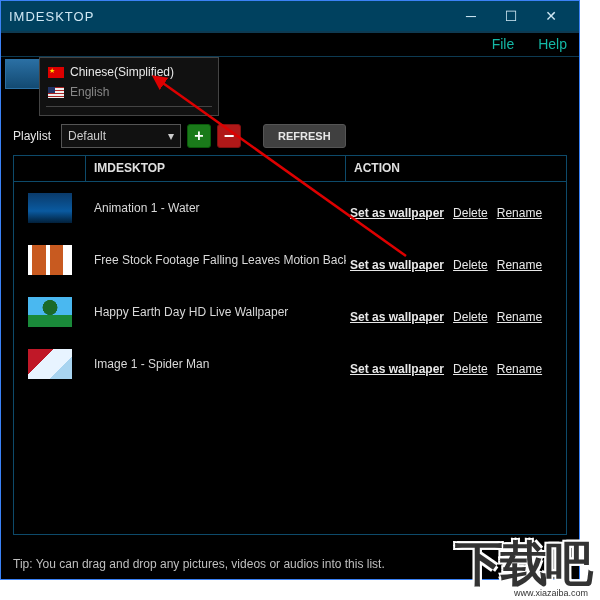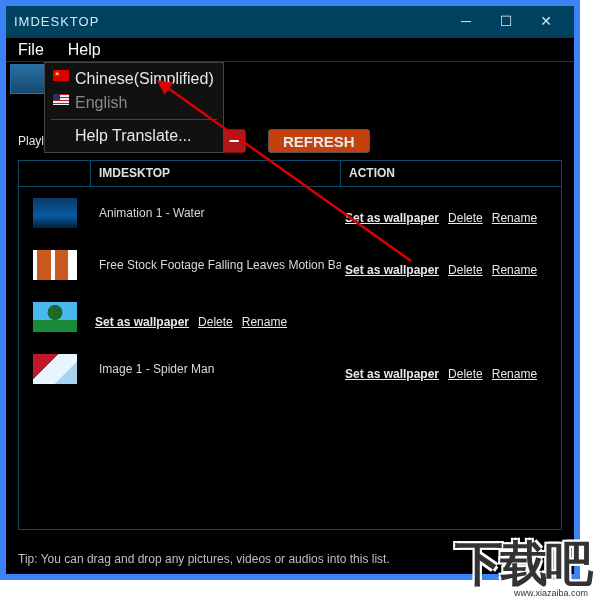--- a/index.html
+++ b/index.html
@@ -1,39 +1,39 @@
 <!DOCTYPE html>
 <html><head>
 <meta charset="utf-8">
 <style>
 * { box-sizing: border-box; margin: 0; padding: 0; }
 body { font-family: "Segoe UI", Arial, sans-serif; background: #fff; width: 600px; height: 600px; overflow: hidden; position: relative; }
-.window { width: 580px; height: 580px; background: #000; position: relative; border: 6px solid #3b82f6; }
+.window { width: 580px; height: 580px; background: #000; position: relative; border: 1px solid #3b82f6; }
 .titlebar { height: 30px; background: #00415f; display: flex; align-items: center; padding: 0 8px; color: #cfe8f4; font-size: 13px; }
 .titlebar-title { flex: 1; letter-spacing: 1px; font-weight: 400; }
 .titlebar-btns { display: flex; gap: 0; }
 .titlebar-btn { width: 40px; height: 30px; display: flex; align-items: center; justify-content: center; color: #cfe8f4; cursor: pointer; font-size: 14px; }
-.menubar { height: 26px; background: #000; border-top: 2px solid #0d3a52; border-bottom: 1px solid #0d3a52; display: flex; color: #ffffff; font-size: 16px; }
+.menubar { height: 26px; background: #000; border-top: 2px solid #0d3a52; border-bottom: 1px solid #0d3a52; display: flex; color: #14b8a6; font-size: 14px; justify-content: flex-end; }
 .menu-item { padding: 3px 12px; cursor: pointer; }
 .menu-item.active { background: #2a4a5a; }
 .sidebar { position: absolute; left: 4px; top: 58px; width: 36px; height: 30px; background: linear-gradient(#2a6fa3,#134a72); border: 1px solid #2a6fa3; }
 .dropdown { position: absolute; left: 38px; top: 56px; width: 180px; background: #111; border: 1px solid #444; z-index: 10; padding: 4px 0; }
-.dd-item { padding: 3px 8px; display: flex; align-items: flex-start; gap: 6px; color: #e8e8e8; font-size: 16px; cursor: pointer; }
+.dd-item { padding: 3px 8px; display: flex; align-items: center; gap: 6px; color: #e8e8e8; font-size: 12px; cursor: pointer; }
 .dd-item.dim { color: #888; }
 .dd-sep { height: 1px; background: #444; margin: 4px 6px; }
 .flag { width: 16px; height: 11px; display: inline-block; }
 .flag-cn { background: linear-gradient(#d00,#d00); position: relative; }
 .flag-cn::after { content: "★"; color: #fd0; font-size: 7px; position: absolute; left: 1px; top: 0; }
 .flag-us { background: #223; position: relative; }
 .flag-us::before { content: ""; position: absolute; inset: 0; background: repeating-linear-gradient(#a22 0 1.5px, #eee 1.5px 3px); }
 .flag-us::after { content: ""; position: absolute; left: 0; top: 0; width: 7px; height: 6px; background: #236; }
 .toolbar { position: absolute; top: 120px; left: 12px; right: 12px; height: 30px; display: flex; align-items: center; gap: 6px; color: #e8e8e8; font-size: 12px; }
 .tb-label { margin-right: 4px; }
 .tb-select { width: 120px; height: 24px; background: #111; border: 1px solid #555; color: #ccc; font-size: 12px; padding: 0 6px; display: flex; align-items: center; justify-content: space-between; }
-.tb-btn { height: 24px; border: 1px solid #555; background: #c2410c; color: #e8e8e8; font-size: 15px; font-weight: 700; padding: 0 14px; border-radius: 3px; cursor: pointer; display: flex; align-items: center; gap: 5px; }
+.tb-btn { height: 24px; border: 1px solid #555; background: #404040; color: #e8e8e8; font-size: 11px; font-weight: 700; padding: 0 14px; border-radius: 3px; cursor: pointer; display: flex; align-items: center; gap: 5px; }
 .tb-btn-sm { width: 24px; padding: 0; justify-content: center; }
 .tb-btn-add { background: #1a7a1a; border-color: #0a5a0a; color: #fff; font-size: 16px; font-weight: 700; }
 .tb-btn-del { background: #b01818; border-color: #801010; color: #fff; font-size: 18px; }
 .tb-spacer { flex: 1; }
 .tvicon { width: 13px; height: 10px; background: #6ab6f8; border: 1px solid #2a5a8a; display: inline-block; }
 .table-wrap { position: absolute; top: 154px; left: 12px; right: 12px; bottom: 44px; border: 1px solid #0d4a6a; overflow: hidden; }
 .thead { display: flex; background: #000; border-bottom: 1px solid #0d4a6a; height: 26px; color: #e0e0e0; font-size: 12px; font-weight: 700; }
 .th-thumb { width: 72px; border-right: 1px solid #0d4a6a; }
 .th-wall { flex: 1; padding: 5px 8px; border-right: 1px solid #0d4a6a; }
 .th-act { width: 220px; padding: 5px 8px; }
@@ -74,24 +74,20 @@
   <div class="dropdown">
     <div class="dd-item">
       <span class="flag flag-cn"></span>
       <span>Chinese(Simplified)</span>
     </div>
     <div class="dd-item dim">
       <span class="flag flag-us"></span>
       <span>English</span>
     </div>
     <div class="dd-sep"></div>
-    <div class="dd-item">
-      <span style="width:16px"></span>
-      <span>Help Translate...</span>
-    </div>
   </div>
 
   <div class="toolbar">
     <span class="tb-label">Playlist</span>
     <div class="tb-select">
       <span>Default</span>
       <span>▾</span>
     </div>
     <div class="tb-btn tb-btn-sm tb-btn-add">+</div>
     <div class="tb-btn tb-btn-sm tb-btn-del">−</div>
@@ -126,20 +122,21 @@
           <div class="td-act">
             <span class="act-link bold">Set as wallpaper</span>
             <span class="act-link">Delete</span>
             <span class="act-link">Rename</span>
           </div>
         </div>
         <div class="trow">
           <div class="td-thumb">
             <div class="thumb" style="background:radial-gradient(circle at 50% 35%,#1a6a2a 0 25%,transparent 26%),linear-gradient(#4ab8f0,#4ab8f0 60%,#1a8a3a 60%)"></div>
           </div>
+          <div class="td-wall">Happy Earth Day HD Live Wallpaper</div>
           <div class="td-act">
             <span class="act-link bold">Set as wallpaper</span>
             <span class="act-link">Delete</span>
             <span class="act-link">Rename</span>
           </div>
         </div>
         <div class="trow">
           <div class="td-thumb">
             <div class="thumb" style="background:linear-gradient(135deg,#c01828 0 35%,#e8f4ff 35% 70%,#a8d4f0 70%)"></div>
           </div>

